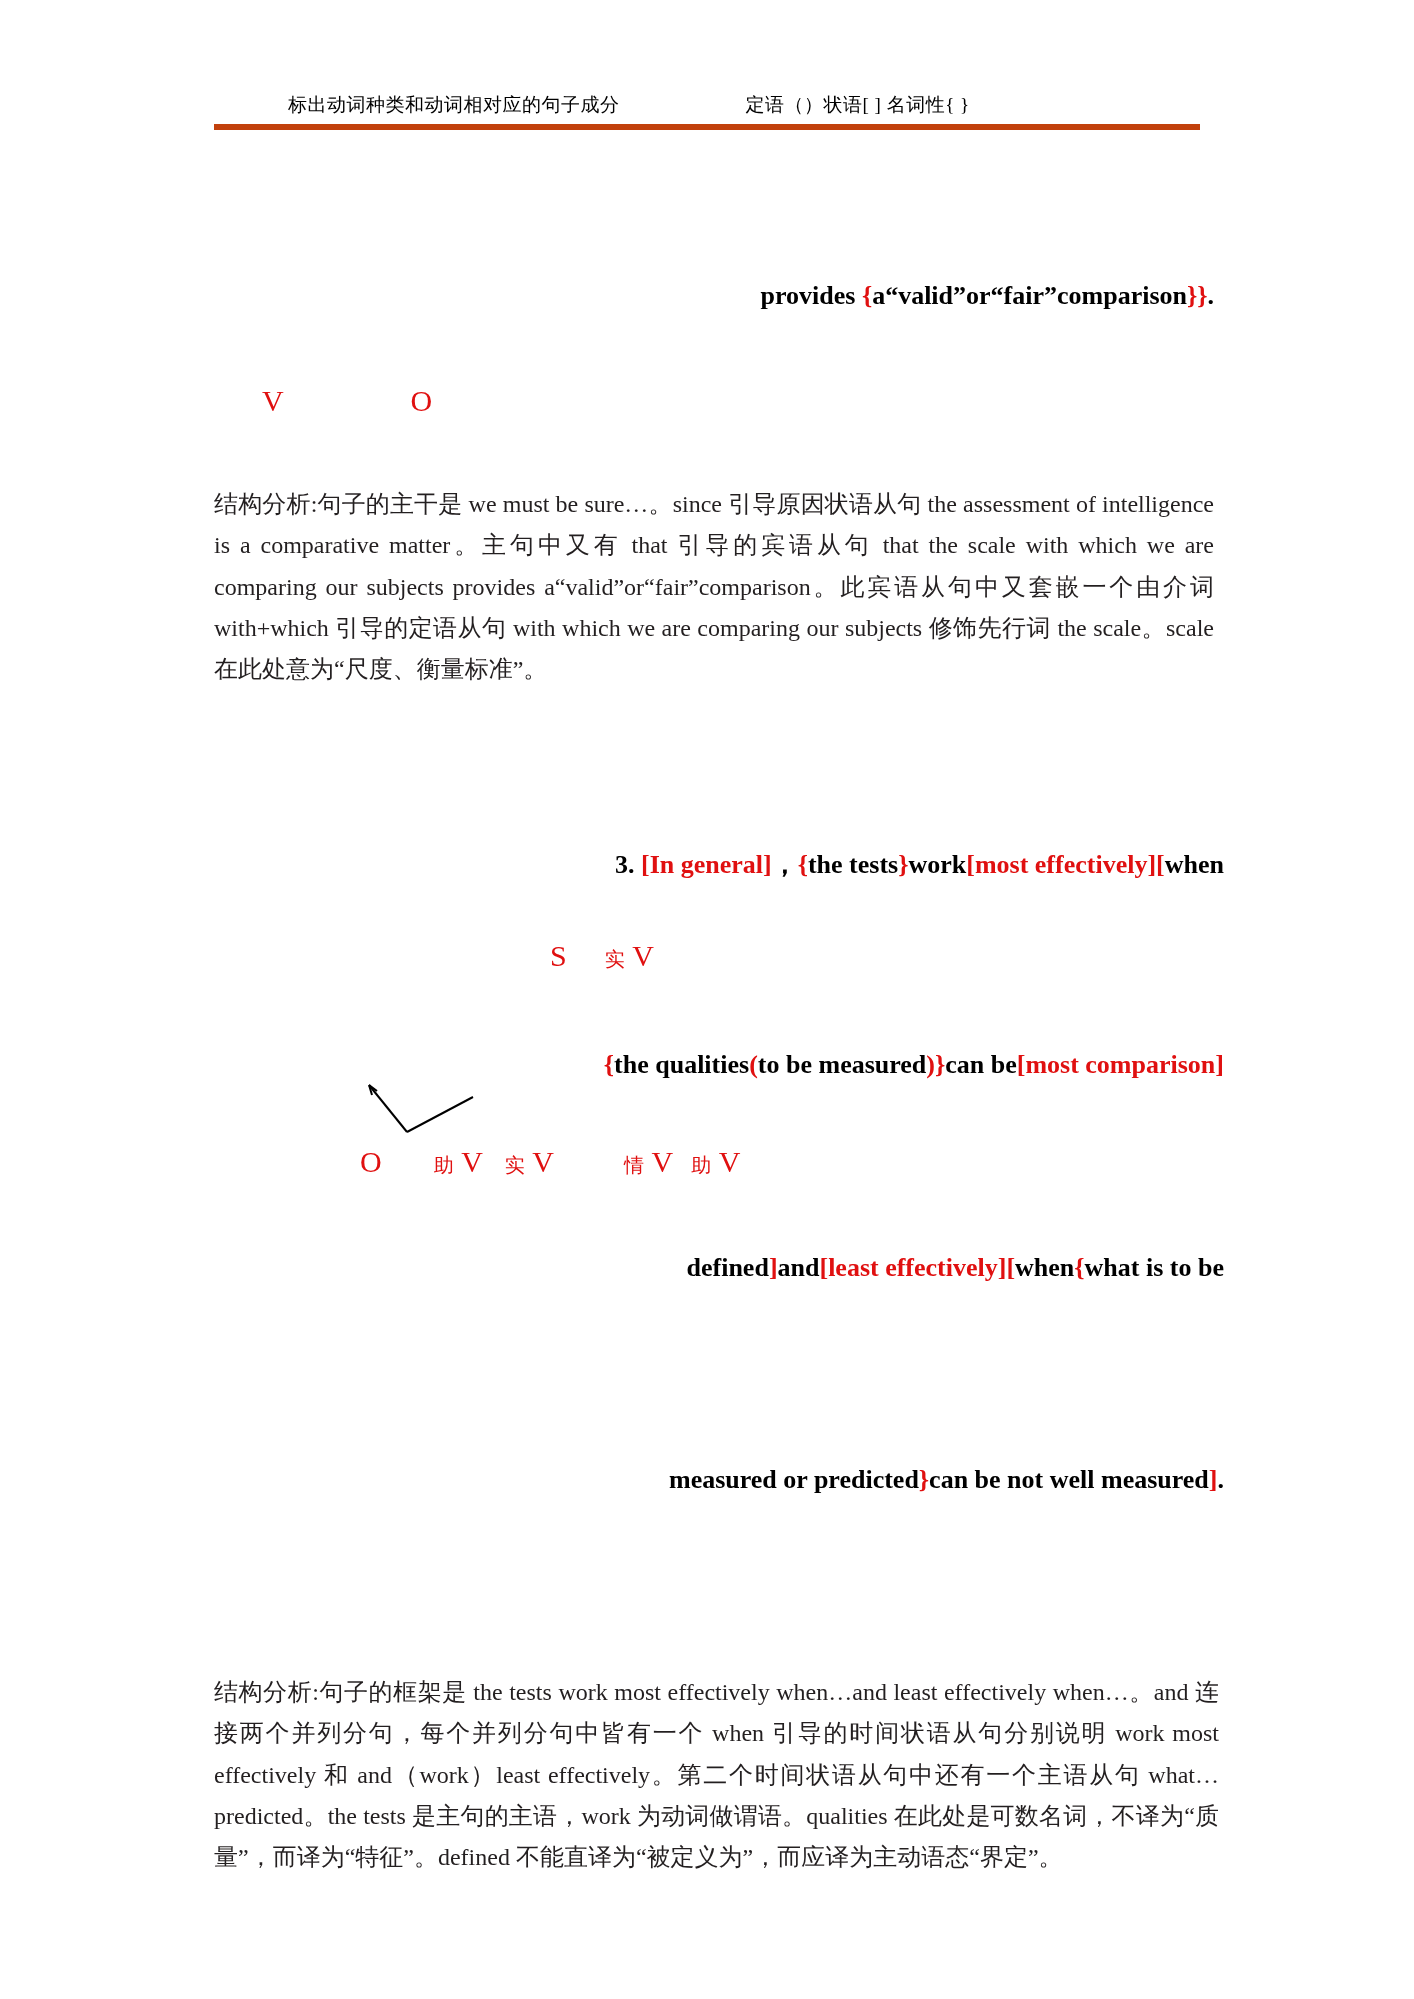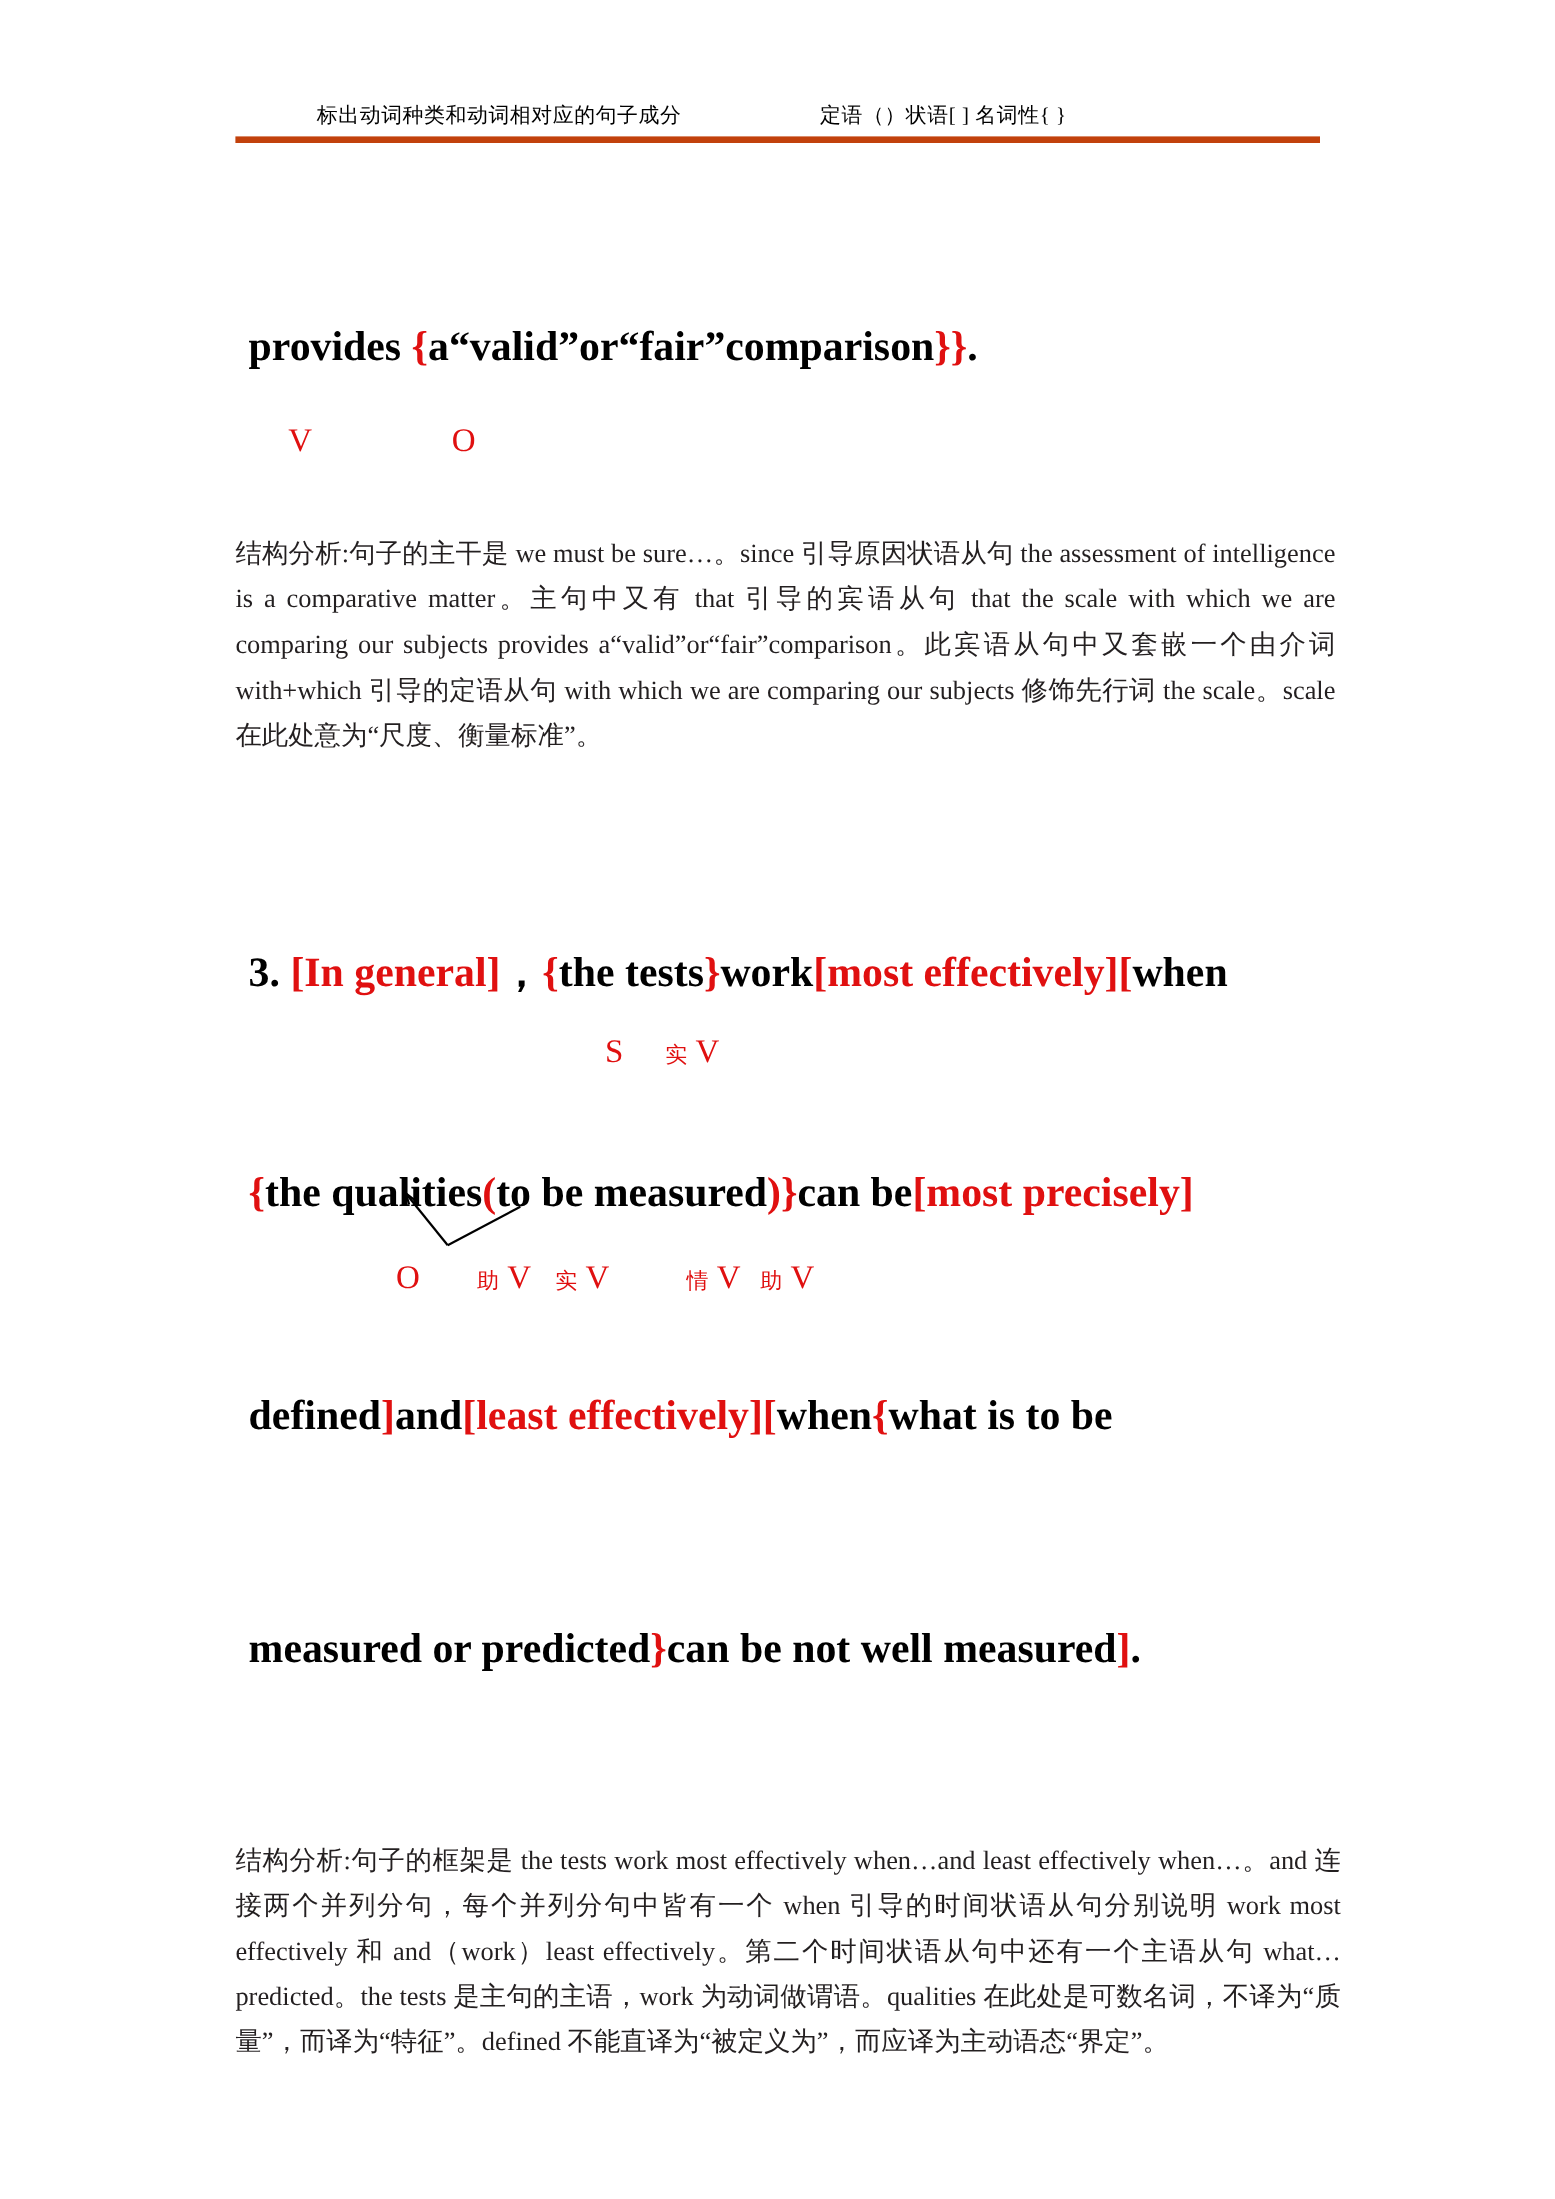--- a/index.html
+++ b/index.html
@@ -34,24 +34,25 @@
     letter-spacing: 0.5px;
   }
   .header-left {
     margin-left: 74px;
   }
   .header-right {
     margin-left: 126px;
   }
   
   .sent-line {
-    font-size: 38px;
+    font-size: 26px;
     font-weight: bold;
     line-height: 1.35;
-    margin: 12px;
+    margin: 0;
+    text-align: right;
   }
   .red { color: #e01010; }
   .blk { color: #000000; }
   .und { }
   .marks {
     color: #e01010;
     font-size: 30px;
     font-weight: normal;
     white-space: pre;
     line-height: 1.1;
@@ -97,21 +98,21 @@
 
   <div class="abs analysis" style="left:214px; top:392px; width:1000px;">结构分析:句子的主干是 we must be sure…。since 引导原因状语从句 the assessment of intelligence is a comparative matter。主句中又有 that 引导的宾语从句 that the scale with which we are comparing our subjects provides a“valid”or“fair”comparison。此宾语从句中又套嵌一个由介词 with+which 引导的定语从句 with which we are comparing our subjects 修饰先行词 the scale。scale 在此处意为“尺度、衡量标准”。</div>
 
   <div class="abs" style="left:214px; top:755px; width:1010px;">
     <div class="sent-line"><span class="blk">3.</span>&nbsp;<span class="red">[In general]</span><span class="blk">，</span><span class="red">{</span><span class="blk">the tests</span><span class="red">}</span><span class="blk">work</span><span class="red">[most effectively]</span><span class="red">[</span><span class="blk">when</span></div>
   </div>
 
   <div class="abs marks" style="left:550px; top:847px;"><span>S</span><span style="display:inline-block;width:38px;"></span><span class="cn">实</span> <span>V</span></div>
 
   <div class="abs" style="left:214px; top:955px; width:1010px;">
-    <div class="sent-line"><span class="red">{</span><span class="blk">the qualities</span><span class="red">(</span><span class="blk">to be measured</span><span class="red">)}</span><span class="blk">can be</span><span class="red">[most precisely]</span></div>
+    <div class="sent-line"><span class="red">{</span><span class="blk">the qualities</span><span class="red">(</span><span class="blk">to be measured</span><span class="red">)}</span><span class="blk">can be</span><span class="red">[most comparison]</span></div>
   </div>
 
   <div class="arrow-wrap">
     <svg width="170" height="70" viewBox="0 0 170 70">
       <path d="M52 55 L14 8" stroke="#000" stroke-width="2" fill="none"></path>
       <path d="M14 8 L22 14 M14 8 L17 18" stroke="#000" stroke-width="2" fill="none"></path>
       <path d="M52 55 L118 20" stroke="#000" stroke-width="2" fill="none"></path>
     </svg>
   </div>
 

